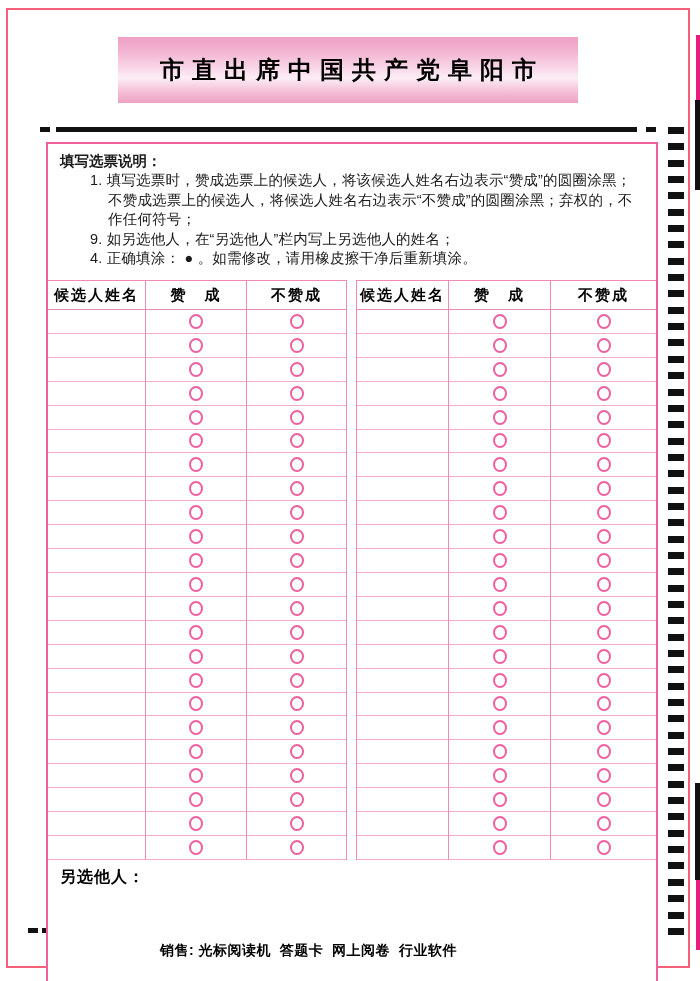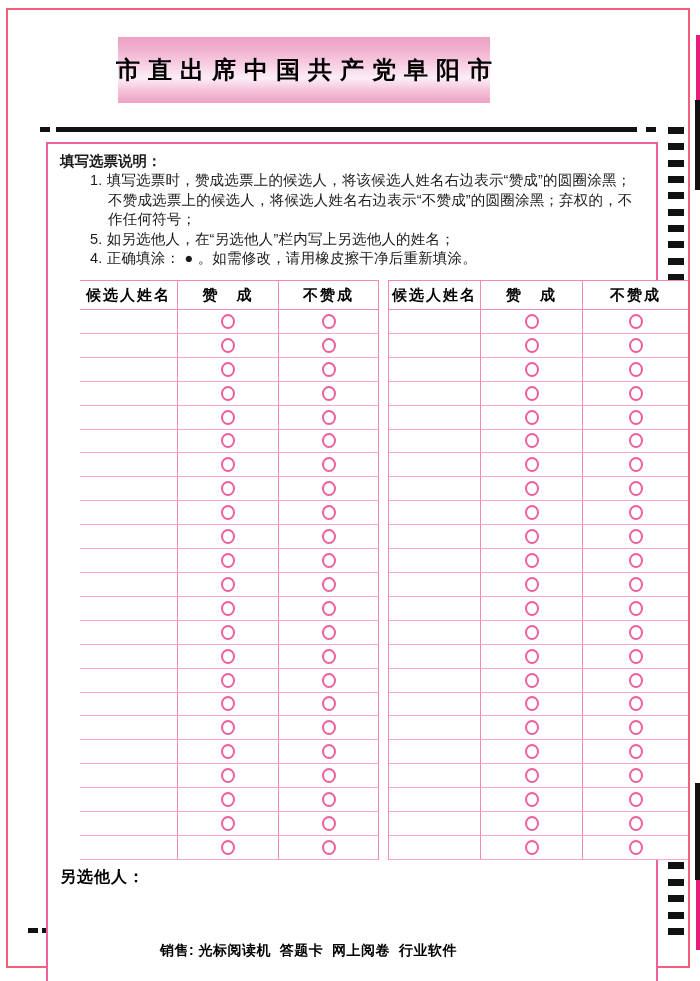--- a/index.html
+++ b/index.html
@@ -15,21 +15,21 @@
   .page{
     position:relative;width:700px;height:981px;background:#ffffff;overflow:hidden;
     font-family:"Liberation Sans",sans-serif;color:#1a1a1a;
   }
   .page-border{
     position:absolute;left:6px;top:8px;width:684px;height:960px;
     border:2px solid var(--pageborder);box-sizing:border-box;
   }
   
   .banner{
-    position:absolute;left:118px;top:37px;width:372px;height:66px;
+    position:absolute;left:118px;top:37px;width:460px;height:66px;
     background:linear-gradient(180deg,#efa0c4 0%,#f2b2d0 20%,#f9d8e9 48%,#fceef6 62%,#f5c0d8 82%,#eea2c4 100%);
     display:flex;flex-direction:column;align-items:center;justify-content:center;
   }
   .banner .tline{
     font-size:24px;font-weight:bold;letter-spacing:8px;line-height:32px;color:#000;
     white-space:nowrap;text-indent:8px;
   }
   
   .sync{position:absolute;height:5px;background:var(--ink);}
   
@@ -39,21 +39,21 @@
   .ebar{position:absolute;}
   
   .mainbox{
     position:absolute;left:46px;top:142px;width:612px;height:871px;
     border:2px solid var(--boxborder);box-sizing:border-box;background:#fff;
   }
   .instructions{position:absolute;left:0;top:0;width:100%;padding:8px 12px 0 12px;box-sizing:border-box;}
   .instr-head{font-size:14.5px;font-weight:bold;line-height:19px;}
   .instr-item{font-size:14.5px;line-height:19.5px;padding-left:48px;text-indent:-18px;letter-spacing:0.2px;}
   
-  .otable{position:absolute;top:136px;box-sizing:border-box;border-top:1px solid var(--vline);background:#fff;margin-left:32px;}
+  .otable{position:absolute;top:136px;box-sizing:border-box;border-top:1px solid var(--vline);background:#fff;}
   #table-left{left:0;width:299px;border-right:1px solid var(--vline);}
   #table-right{left:308px;width:300px;border-left:1px solid var(--vline);}
   .trow{display:flex;height:23.91px;}
   .trow.thead{height:29px;}
   .tcell{
     box-sizing:border-box;border-bottom:1px solid var(--line);
     display:flex;align-items:center;justify-content:center;
   }
   .thead .tcell{border-bottom:1px solid var(--vline);font-weight:bold;font-size:15px;color:#000;letter-spacing:2px;white-space:pre;}
   .col-name,.col-app{border-right:1px solid var(--vline);}
@@ -148,21 +148,21 @@
   <div class="ebar" style="left:696px;top:35px;width:4px;height:65px;background:var(--magenta);"></div>
   <div class="ebar" style="left:695px;top:100px;width:5px;height:90px;background:var(--ink);"></div>
   <div class="ebar" style="left:695px;top:783px;width:5px;height:97px;background:var(--ink);"></div>
   <div class="ebar" style="left:696px;top:880px;width:4px;height:70px;background:var(--magenta);"></div>
 
   <div class="mainbox">
 
     <div class="instructions">
       <div class="instr-head">填写选票说明：</div>
       <div class="instr-item">1. 填写选票时，赞成选票上的候选人，将该候选人姓名右边表示“赞成”的圆圈涂黑；不赞成选票上的候选人，将候选人姓名右边表示“不赞成”的圆圈涂黑；弃权的，不作任何符号；</div>
-      <div class="instr-item">5. 如另选他人，在“另选他人”栏内写上另选他人的姓名；</div>
+      <div class="instr-item">9. 如另选他人，在“另选他人”栏内写上另选他人的姓名；</div>
       <div class="instr-item">4. 正确填涂： ● 。如需修改，请用橡皮擦干净后重新填涂。</div>
     </div>
 
     <div id="table-left" class="otable">
         <div class="trow thead">
           <div class="tcell col-name">候选人姓名</div>
           <div class="tcell col-app">赞　成</div>
           <div class="tcell col-dis">不赞成</div>
         </div>
         <div class="trow">

